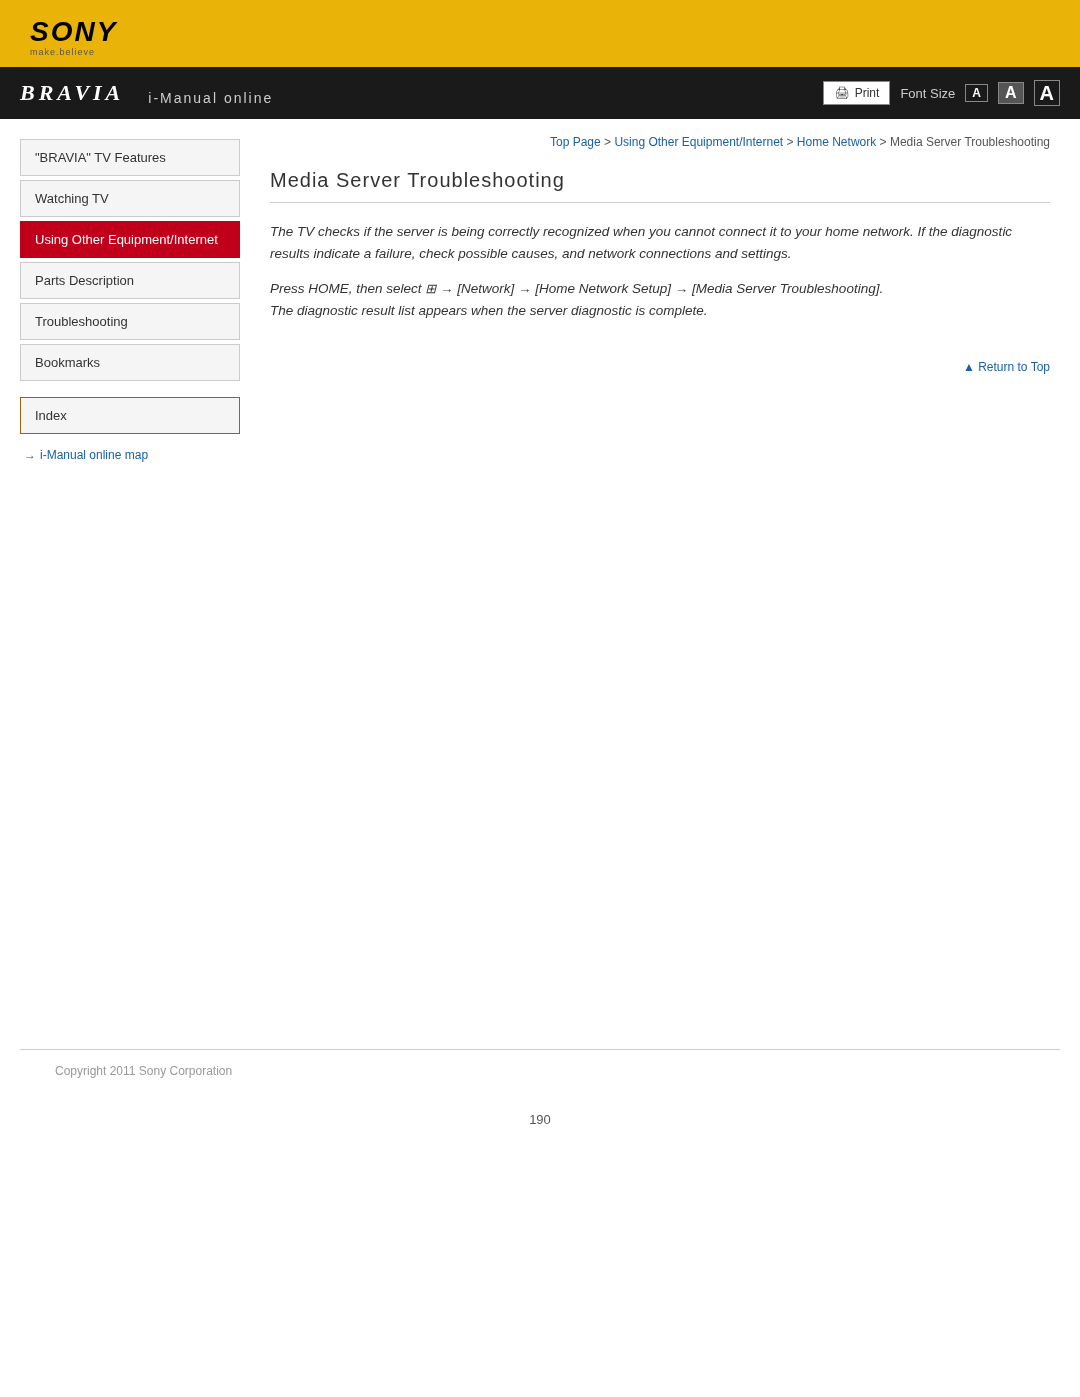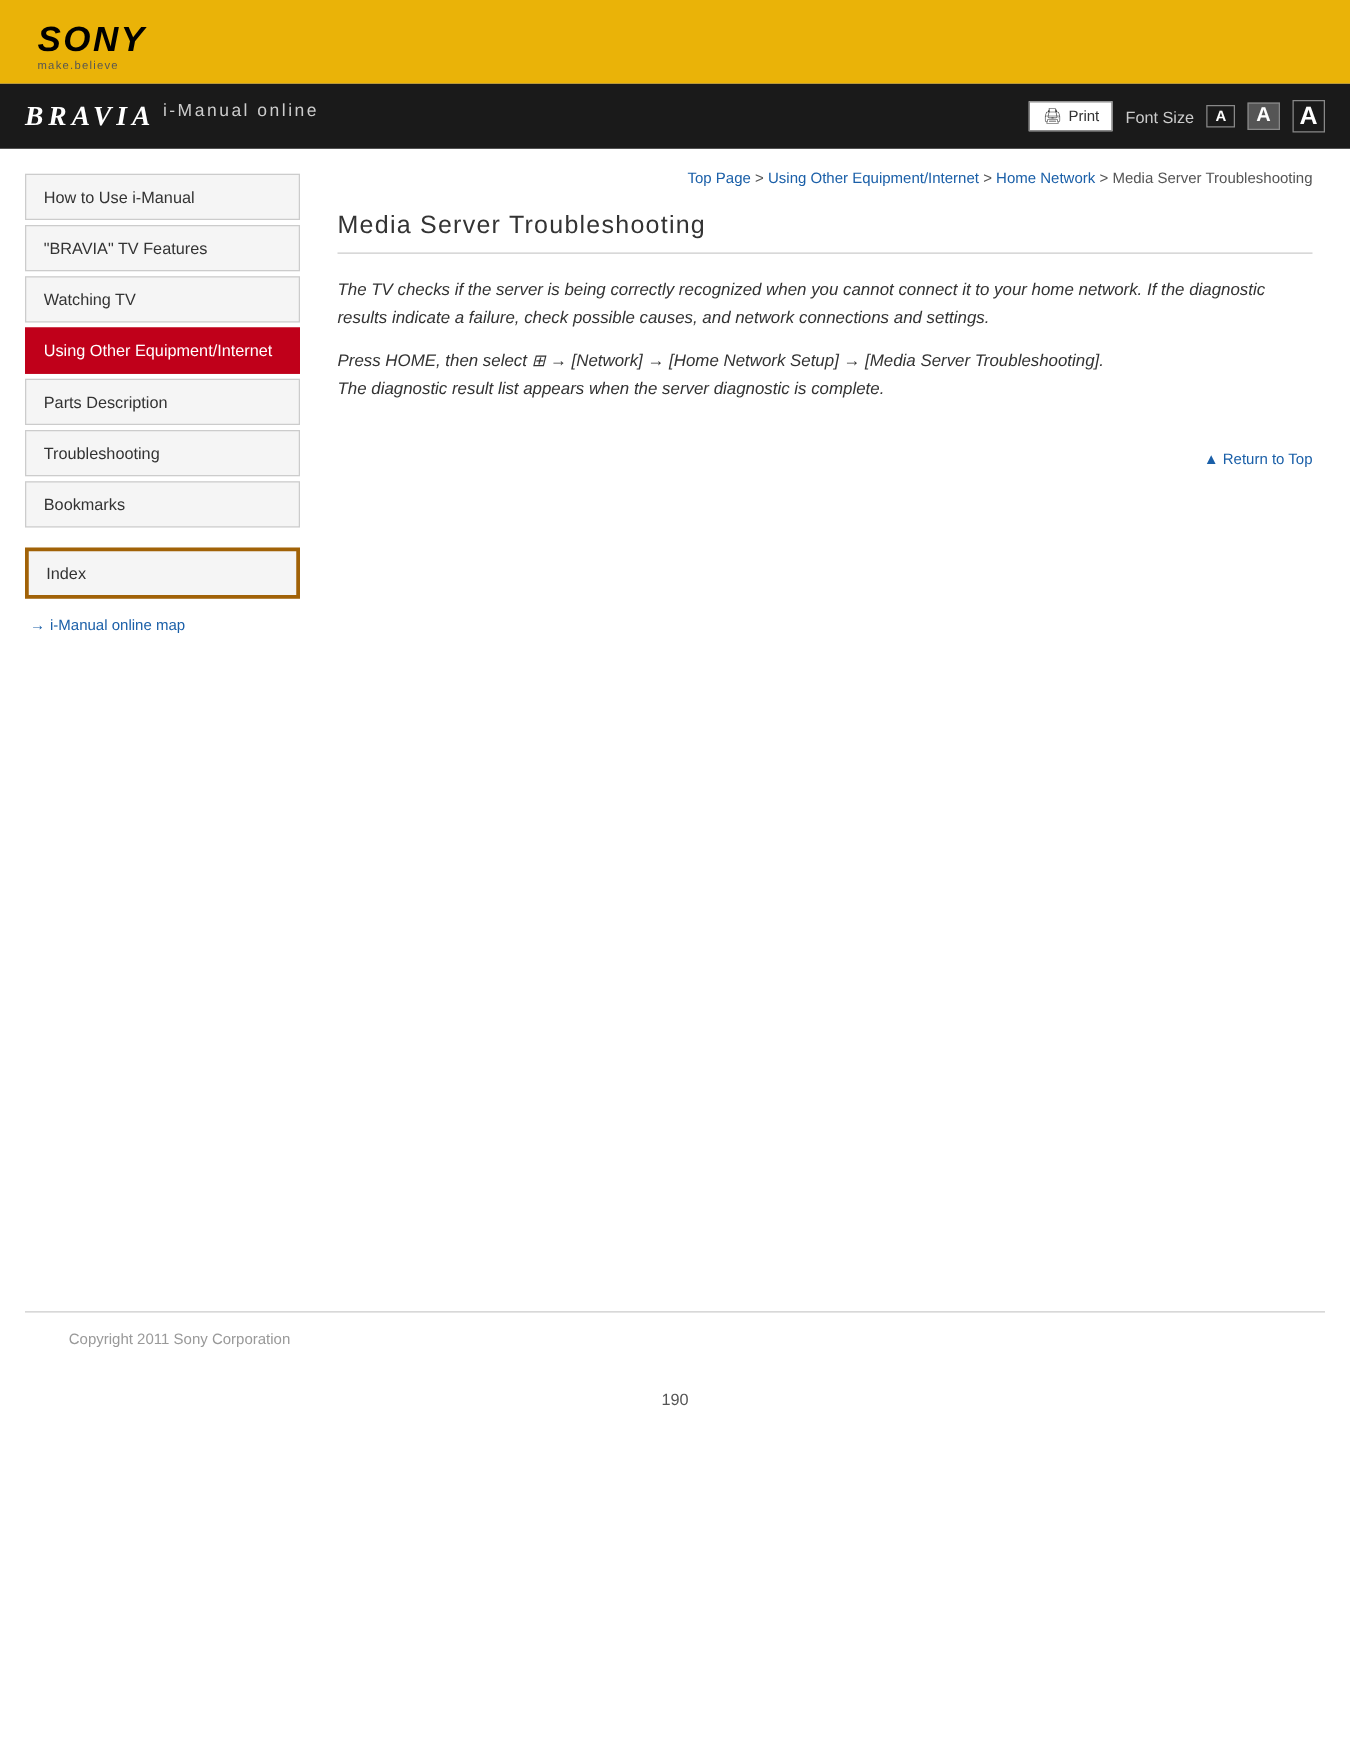--- a/index.html
+++ b/index.html
@@ -36,22 +36,22 @@
     .top-nav-bar {
       background: #1a1a1a;
       display: flex;
       align-items: center;
       justify-content: space-between;
       padding: 0 20px;
       height: 52px;
     }
     .bravia-title {
       display: flex;
-      align-items: flex-start;
-      gap: 6px;
+      align-items: flex-end;
+      gap: 24px;
     }
     .bravia-text {
       font-size: 22px;
       font-weight: 900;
       font-style: italic;
       letter-spacing: 4px;
       color: #fff;
       font-family: Georgia, serif;
     }
     .imanual-text {
@@ -112,21 +112,21 @@
       color: #333;
       cursor: pointer;
       background: #f5f5f5;
     }
     .sidebar-item.active {
       background: #c0001a;
       color: #fff;
       border-color: #c0001a;
     }
     .sidebar-index {
-      border: 3px solid #a16207;
+      border: 1px solid #a16207;
       padding: 10px 14px;
       margin-top: 16px;
       font-size: 13px;
       color: #333;
       cursor: pointer;
       background: #f5f5f5;
       margin-bottom: 14px;
     }
     .sidebar-link {
       color: #1a5fa8;
@@ -237,23 +237,20 @@
     <button class="font-btn font-btn-sm">A</button>
     <button class="font-btn font-btn-md">A</button>
     <button class="font-btn font-btn-lg">A</button>
   </div>
 </div>
 
 <div class="main-wrapper">
 
   <div class="sidebar">
     <div class="sidebar-item">
-      <span>How to Use i-Manual</span>
-    </div>
-    <div class="sidebar-item">
       <span>"BRAVIA" TV Features</span>
     </div>
     <div class="sidebar-item">
       <span>Watching TV</span>
     </div>
     <div class="sidebar-item active">
       <span>Using Other Equipment/Internet</span>
     </div>
     <div class="sidebar-item">
       <span>Parts Description</span>

